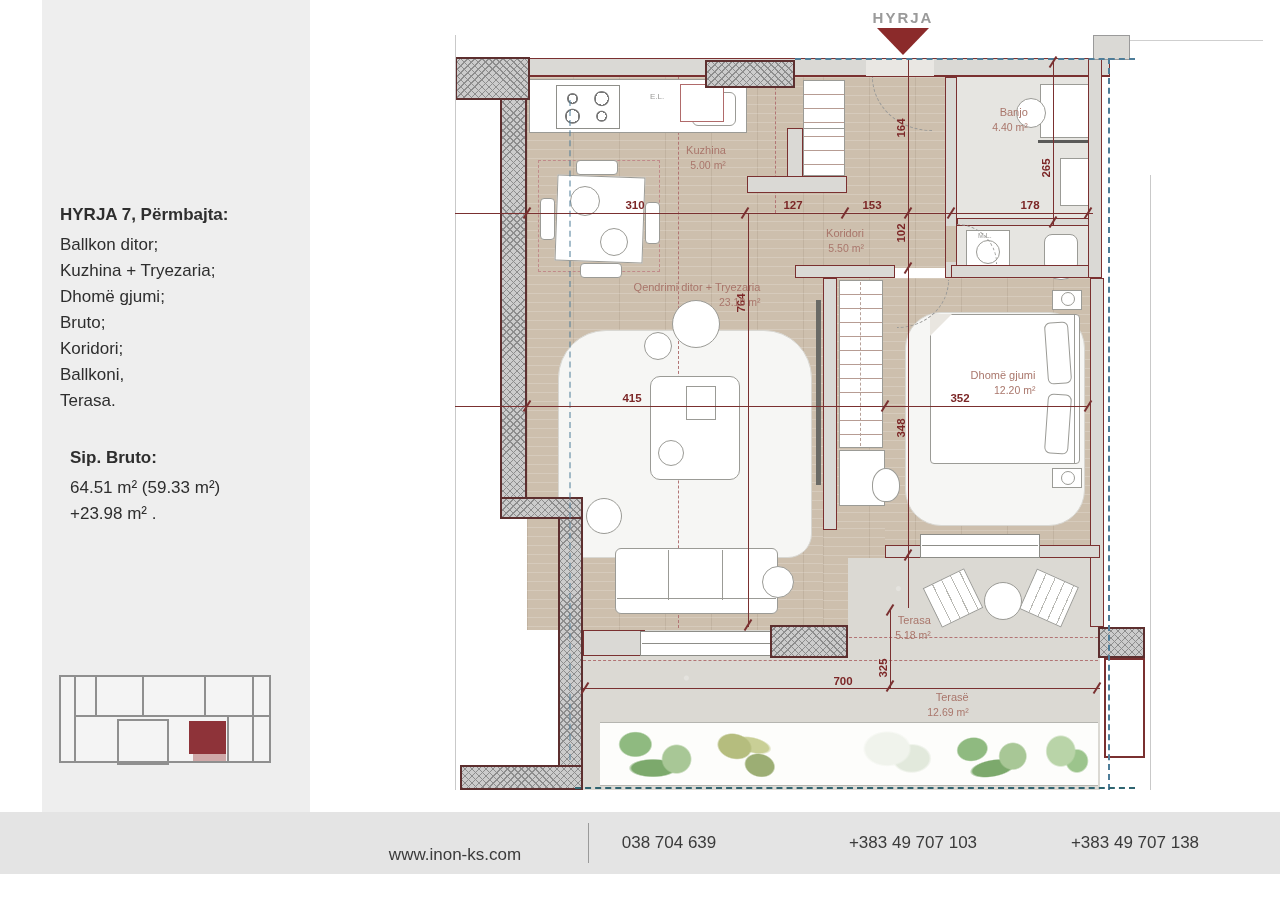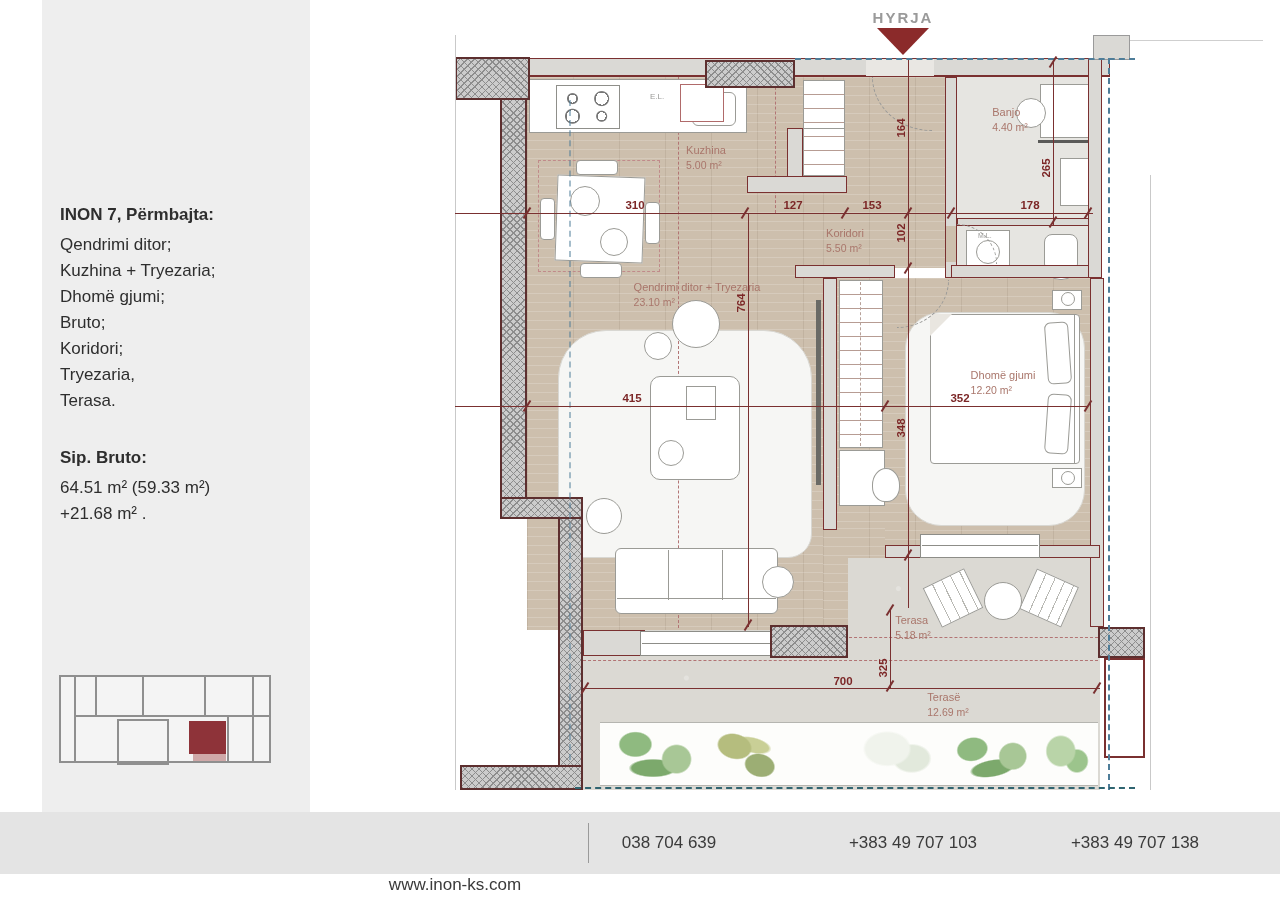--- a/index.html
+++ b/index.html
@@ -32,21 +32,21 @@
   .rdash-h{border-top:1px dashed #b27474;height:0;}
   .rdash-v{border-left:1px dashed #b27474;width:0;}
   .bdash-h{border-top:2px dashed #4e7d99;height:0;}
   .bdash-v{border-left:2px dashed #4e7d99;width:0;}
   .tdash-h{border-top:2px dashed #2f6470;height:0;}
   .hair-v{border-left:1px solid #c9c9c9;width:0;}
   .hair-h{border-top:1px solid #cfcfcf;height:0;}
   
   .dimlabel{font-weight:bold;font-size:11.5px;color:#7c2727;transform:translate(-50%,-50%);white-space:nowrap;}
   .dimlabel.rot{transform:translate(-50%,-50%) rotate(-90deg);}
-  .roomlabel{transform:translate(-50%,0);text-align:left;color:#a9766b;font-size:11px;line-height:15px;white-space:nowrap;}
+  .roomlabel{transform:translate(-50%,0);text-align:right;color:#a9766b;font-size:11px;line-height:15px;white-space:nowrap;}
   .roomlabel .rl2{font-size:10.5px;}
   .tinylabel{font-size:8px;color:#9a9a98;}
   
   #sidebar{left:42px;top:0;width:268px;height:874px;background:#eeeeee;}
   .sb-title{font-size:29px;font-weight:bold;color:#3c3c3c;letter-spacing:1px;}
   .sb-sub{font-size:21px;color:#3c3c3c;margin-top:6px;}
   .sb-head{font-size:17px;font-weight:bold;color:#2e2e2e;}
   .sb-line{font-size:17px;color:#2e2e2e;line-height:26px;}
   
   .hyrja{font-size:15px;font-weight:bold;letter-spacing:2px;color:#9a9a9a;transform:translate(-50%,0);}
@@ -294,49 +294,49 @@
       <div>Terasë</div>
       <div class="rl2">12.69 m²</div>
     </div>
 
     <div class="abs hyrja" style="left:903px;top:9px">HYRJA</div>
     <div class="abs tri" style="left:877px;top:28px"></div>
   </div>
 
   <div id="sidebar" class="abs">
     <div class="abs" style="left:18px;top:205px">
-      <div class="sb-head" style="margin-bottom:7px">INON 7, Përmbajta:</div>
-      <div class="sb-line">Qendrimi ditor;</div>
+      <div class="sb-head" style="margin-bottom:7px">HYRJA 7, Përmbajta:</div>
+      <div class="sb-line">Ballkon ditor;</div>
       <div class="sb-line">Kuzhina + Tryezaria;</div>
       <div class="sb-line">Dhomë gjumi;</div>
       <div class="sb-line">Bruto;</div>
       <div class="sb-line">Koridori;</div>
-      <div class="sb-line">Tryezaria,</div>
+      <div class="sb-line">Ballkoni,</div>
       <div class="sb-line">Terasa.</div>
     </div>
-    <div class="abs" style="left:18px;top:448px">
+    <div class="abs" style="left:28px;top:448px">
       <div class="sb-head" style="margin-bottom:7px">Sip. Bruto:</div>
       <div class="sb-line">64.51 m² (59.33 m²)</div>
-      <div class="sb-line">+21.68 m² .</div>
+      <div class="sb-line">+23.98 m² .</div>
     </div>
   </div>
 
   <div id="minimap" class="abs">
     <div class="mm-v" style="left:13px;top:0;height:84px"></div>
     <div class="mm-h" style="left:13px;top:38px;width:195px"></div>
     <div class="mm-v" style="left:34px;top:0;height:38px"></div>
     <div class="mm-v" style="left:81px;top:0;height:38px"></div>
     <div class="mm-v" style="left:143px;top:0;height:38px"></div>
     <div class="mm-v" style="left:191px;top:0;height:84px"></div>
     <div class="mm-room" style="left:56px;top:42px;width:48px;height:42px"></div>
     <div class="mm-v" style="left:166px;top:38px;height:46px"></div>
     <div class="abs" style="left:128px;top:44px;width:37px;height:33px;background:#8e3339"></div>
     <div class="abs" style="left:132px;top:77px;width:33px;height:7px;background:#cfa8a8"></div>
   </div>
 
   <div id="footerbar" class="abs"></div>
-  <div class="abs ft-item" style="left:455px;top:885px">www.inon-ks.com</div>
+  <div class="abs ft-item" style="left:455px;top:855px">www.inon-ks.com</div>
   <div class="abs ft-div" style="left:588px;top:823px"></div>
   <div class="abs ft-item" style="left:669px;top:843px">038 704 639</div>
   <div class="abs ft-item" style="left:913px;top:843px">+383 49 707 103</div>
   <div class="abs ft-item" style="left:1135px;top:843px">+383 49 707 138</div>
 
 </div>
 
 </body></html>

